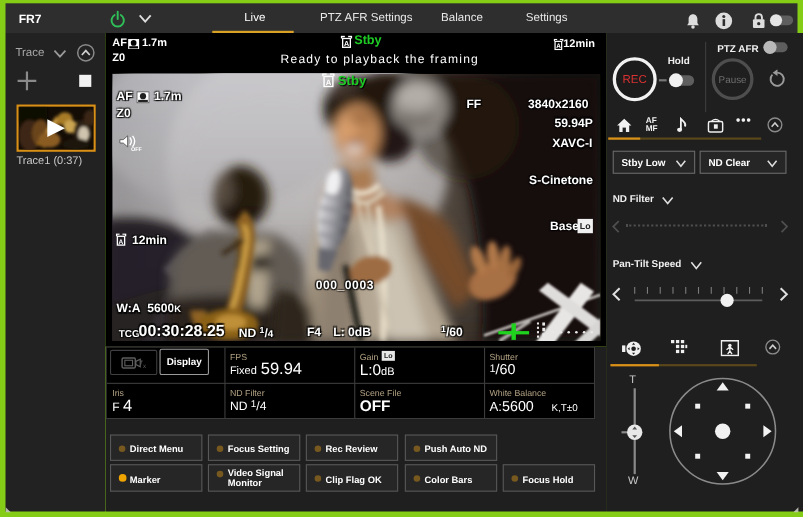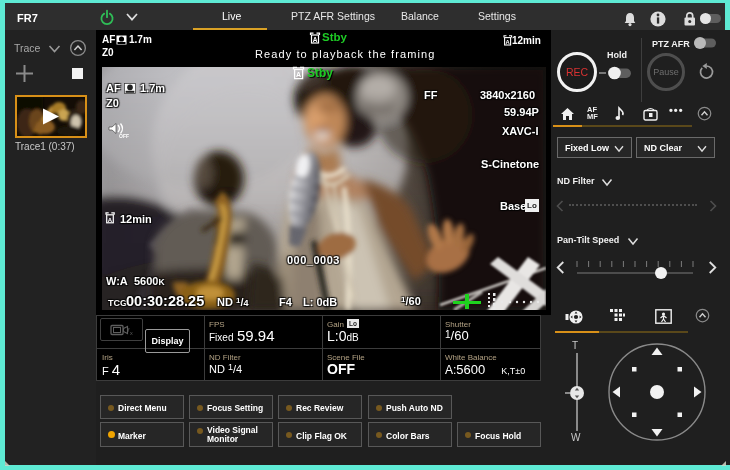--- a/index.html
+++ b/index.html
@@ -1,18 +1,18 @@
 <!DOCTYPE html>
 <html><head>
 <meta charset="utf-8">
 <style>
 * { margin:0; padding:0; box-sizing:border-box; }
 html,body { width:730px; height:470px; background:#000; overflow:hidden;
   font-family:"Liberation Sans", sans-serif; }
-#app { position:absolute; left:0; top:0; width:730px; height:470px; background:#5eead4; }
+#app { position:absolute; left:0; top:0; width:730px; height:470px; background:#84cc16; }
 .abs { position:absolute; }
 
 
 #topbar { left:5px; top:3px; width:720px; height:27px; background:#2e2e2e; }
 #topbar .tab { position:absolute; top:7px; font-size:10.5px; color:#e8e8e8; }
 #fr7 { position:absolute; left:12px; top:9px; color:#fff; font-size:11px; font-weight:bold; }
 
 
 #leftpanel { left:5px; top:30px; width:91px; height:435px; background:#222; }
 
@@ -348,21 +348,21 @@
     <div class="abs" style="left:0;top:32px;width:443px;height:1px;background:#3c3c3c"></div>
 
     <div class="abs" style="left:3px;top:2px;width:43px;height:23px;border:1px solid #3f3f3f;border-radius:2px;"></div>
     <svg class="abs" style="left:13px;top:7px" width="24" height="14" viewBox="0 0 24 14">
       <rect x="1" y="2.5" width="12" height="9" rx="1" fill="none" stroke="#5e5e5e" stroke-width="1.3"></rect>
       <rect x="3.5" y="4.5" width="7" height="5" fill="none" stroke="#5e5e5e" stroke-width="1"></rect>
       <path d="M13.5 5.5 L17.5 3.5 L17.5 10.5 L13.5 8.5 Z" fill="none" stroke="#5e5e5e" stroke-width="1.1"></path>
       <text x="17.5" y="9" font-size="6" fill="#5e5e5e" font-style="italic">f</text>
       <text x="20" y="11.5" font-size="5.5" fill="#5e5e5e">x</text>
     </svg>
-    <div class="abs" style="left:48px;top:1px;width:45px;height:24px;border:1px solid #9a9a9a;border-radius:2px;color:#fff;font-size:9px;font-weight:bold;text-align:center;line-height:23px;margin-top:12px;">Display</div>
+    <div class="abs" style="left:48px;top:1px;width:45px;height:24px;border:1px solid #9a9a9a;border-radius:2px;color:#fff;font-size:9px;font-weight:bold;text-align:center;line-height:23px;">Display</div>
 
     <div class="cl" style="left:112px;top:4px;">FPS</div>
     <div class="cv" style="left:112px;top:16px;font-size:10px;">Fixed</div>
     <div class="cv" style="left:140px;top:11px;font-size:15px;">59.94</div>
 
     <div class="cl" style="left:230px;top:4px;">Gain</div>
     <div class="abs" style="left:250px;top:3px;width:12px;height:9px;background:#e8e8e8;color:#222;font-size:6.5px;font-weight:bold;text-align:center;line-height:9px;">Lo</div>
     <div class="cv" style="left:230px;top:12px;font-size:14px;">L:0<span style="font-size:10px;">dB</span></div>
 
     <div class="cl" style="left:348px;top:4px;">Shutter</div>
@@ -453,21 +453,21 @@
     </svg>
     <div class="rlbl" style="left:118px;top:74px;font-size:11px;letter-spacing:1px;">•••</div>
     <svg class="abs" style="left:146px;top:76px" width="15" height="15" viewBox="0 0 18 18">
       <circle cx="9" cy="9" r="7.5" fill="none" stroke="#8a8a8a" stroke-width="1.5"></circle>
       <path d="M5.4 11 L9 7 L12.6 11" fill="none" stroke="#cfcfcf" stroke-width="1.7"></path>
     </svg>
     <div class="abs" style="left:2px;top:95px;width:139px;height:2px;background:#5a481a"></div>
     <div class="abs" style="left:2px;top:95px;width:29px;height:2px;background:#d89018"></div>
 
     <div class="drop" style="left:6px;top:107px;width:75px;">
-      <span style="position:absolute;left:7px;top:5px;">Fixed Low</span>
+      <span style="position:absolute;left:7px;top:5px;">Stby Low</span>
       <svg style="position:absolute;right:7px;top:7px" width="10" height="8" viewBox="0 0 10 8">
         <path d="M1 1.2 L5 6.2 L9 1.2" fill="none" stroke="#ddd" stroke-width="1.4"></path>
       </svg>
     </div>
     <div class="drop" style="left:85px;top:107px;width:79px;">
       <span style="position:absolute;left:7px;top:5px;">ND Clear</span>
       <svg style="position:absolute;right:7px;top:7px" width="10" height="8" viewBox="0 0 10 8">
         <path d="M1 1.2 L5 6.2 L9 1.2" fill="none" stroke="#ddd" stroke-width="1.4"></path>
       </svg>
     </div>

